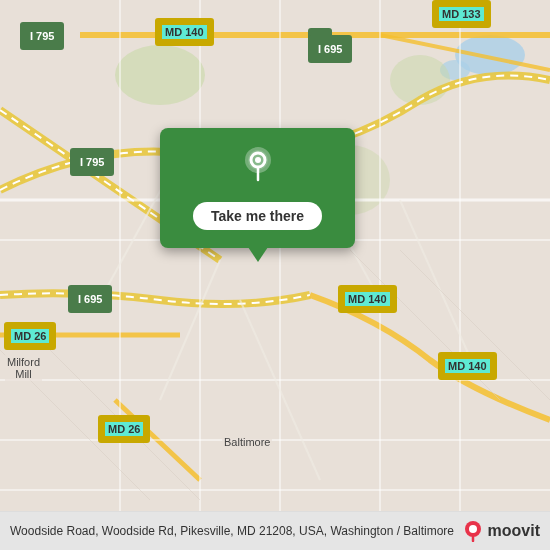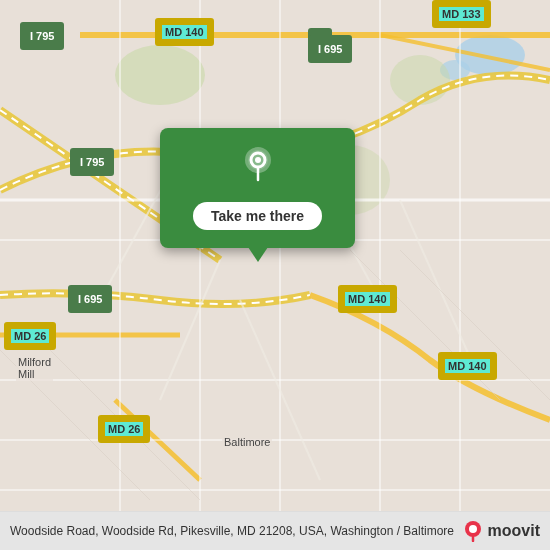--- a/index.html
+++ b/index.html
@@ -237,21 +237,21 @@
   <div class="road-badge yellow" style="top:18px;left:155px;">MD 140</div>
   <div class="road-badge green" style="top:35px;left:308px;">I 695</div>
   <div class="road-badge yellow" style="top:0;left:432px;">MD 133</div>
   <div class="road-badge green" style="top:148px;left:70px;">I 795</div>
   <div class="road-badge green" style="top:285px;left:68px;">I 695</div>
   <div class="road-badge yellow" style="top:322px;left:4px;">MD 26</div>
   <div class="road-badge yellow" style="top:285px;left:338px;">MD 140</div>
   <div class="road-badge yellow" style="top:352px;left:438px;">MD 140</div>
   <div class="road-badge yellow" style="top:415px;left:98px;">MD 26</div>
 
-  <div class="place-label" style="top:355px;left:16px;">Milford<br>Mill</div>
+  <div class="place-label" style="top:355px;left:5px;text-align:center;">Milford<br>Mill</div>
   <div class="place-label" style="top:435px;left:222px;">Baltimore</div>
 
   <div id="popup-box">
 
     <svg class="pin-icon" viewBox="0 0 36 36" xmlns="http://www.w3.org/2000/svg">
       <circle cx="18" cy="14" r="13" fill="white" opacity="0.3"></circle>
       <circle cx="18" cy="14" r="10" fill="white" opacity="0.15"></circle>
       <circle cx="18" cy="14" r="7" fill="none" stroke="white" stroke-width="3"></circle>
       <circle cx="18" cy="14" r="3" fill="white"></circle>
       <path d="M18 22 L18 34" stroke="white" stroke-width="2.5" stroke-linecap="round"></path>

